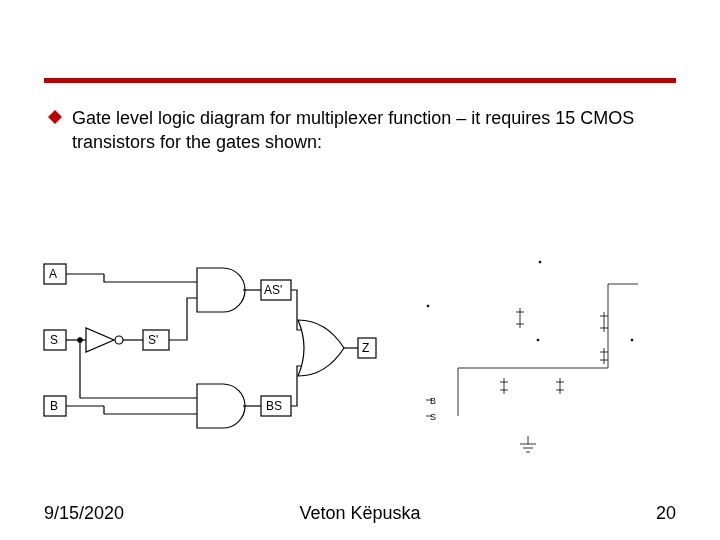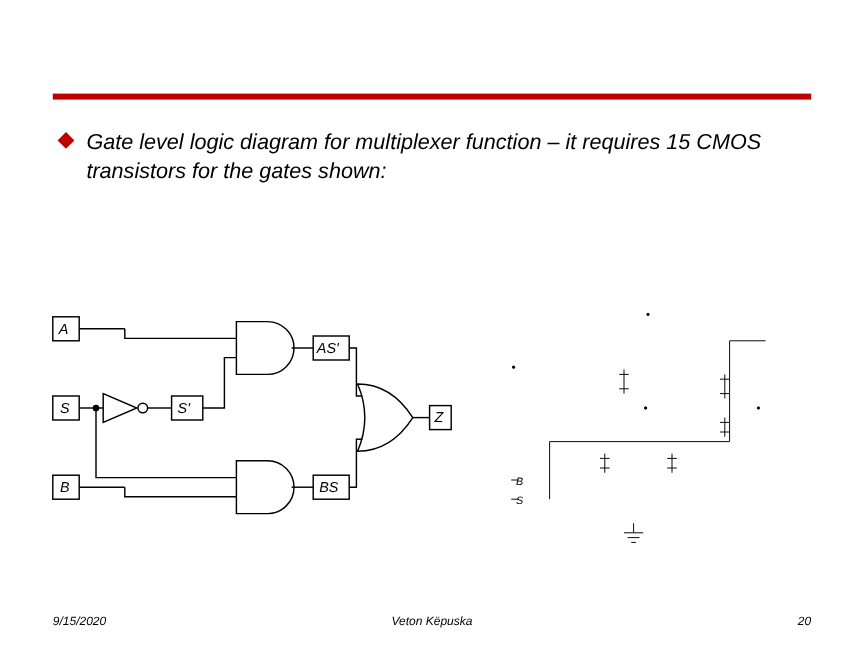--- a/index.html
+++ b/index.html
@@ -1,28 +1,28 @@
 <!DOCTYPE html>
 <html><head>
 <meta charset="utf-8">
 <style>
   * { margin: 0; padding: 0; box-sizing: border-box; }
   html, body { width: 720px; height: 540px; background: #fff; font-family: Verdana, Geneva, sans-serif; }
-  .slide { position: relative; width: 720px; height: 540px; font-style: italic; }
+  .slide { position: relative; width: 720px; height: 540px; }
   .topbar { position: absolute; top: 78px; left: 44px; width: 632px; height: 5px; background: #be0000; }
   .columns { position: absolute; top: 106px; left: 44px; width: 632px; display: flex; gap: 24px; }
   .col { flex: 1; display: flex; align-items: flex-start; }
   .bullet { flex: 0 0 auto; width: 14px; height: 14px; margin-top: 4px; margin-right: 10px; margin-left: 4px; }
   .bullet svg { display: block; }
   .bodytext { font-size: 18px; line-height: 1.35; color: #000; }
   .diagram-left { position: absolute; top: 260px; left: 40px; width: 340px; height: 190px; }
   .diagram-right { position: absolute; top: 248px; left: 388px; width: 300px; height: 210px; }
   .sig-label { font-family: Verdana, Geneva, sans-serif; font-size: 12px; fill: #000; }
   .tiny-label { font-family: Verdana, Geneva, sans-serif; font-size: 9px; fill: #000; }
-  .footer { position: absolute; bottom: 16px; left: 44px; right: 44px; display: flex; justify-content: space-between; font-size: 10px; color: #000; }
+  .footer { position: absolute; bottom: 16px; left: 44px; right: 44px; display: flex; justify-content: space-between; font-size: 18px; color: #000; }
   .footer .center { position: absolute; left: 0; right: 0; text-align: center; }
 </style>
 </head>
 <body>
 
 <div class="slide">
   <div class="topbar"></div>
 
   <div class="columns">
     <div class="col">

